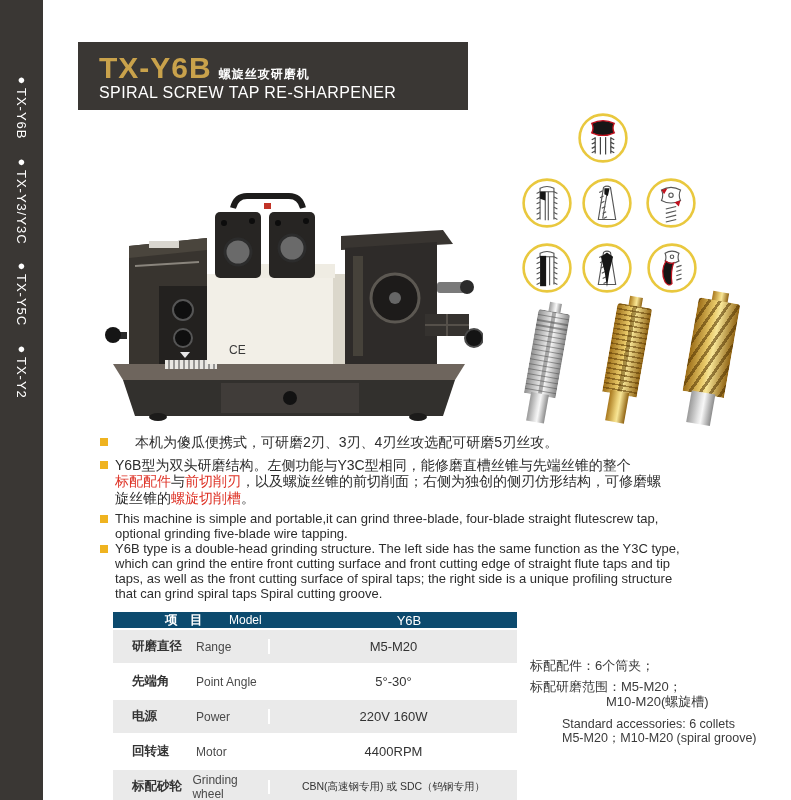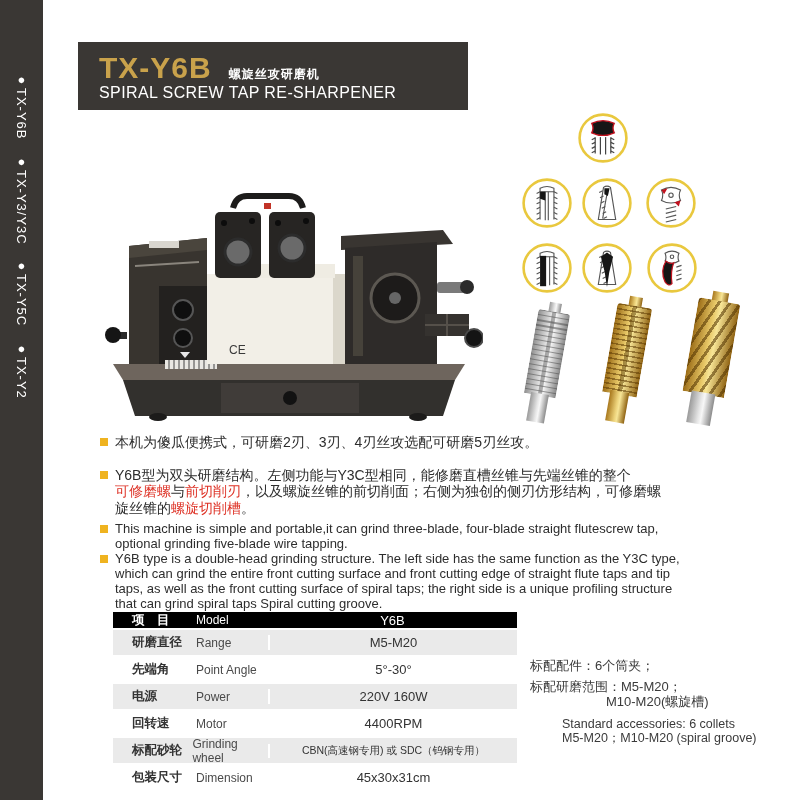--- a/index.html
+++ b/index.html
@@ -8,21 +8,21 @@
 
   
   .sidebar{position:absolute;left:0;top:0;width:43px;height:800px;background:#3a3734;
            display:flex;flex-direction:column;align-items:center;padding-top:72px;box-sizing:border-box;gap:14px;}
   .side-item{writing-mode:vertical-rl;text-orientation:mixed;color:#ffffff;
              font-size:13px;letter-spacing:1px;white-space:nowrap;}
 
   
   .title-bar{position:absolute;left:78px;top:42px;width:390px;height:68px;background:#3a3734;
              box-sizing:border-box;padding:11px 0 0 21px;}
-  .title-row{display:flex;align-items:baseline;gap:17px;}
+  .title-row{display:flex;align-items:baseline;gap:7px;}
   .title-model{color:#c9a24b;font-size:30px;font-weight:bold;letter-spacing:1px;line-height:30px;}
   .title-cn{color:#ffffff;font-size:12px;font-weight:bold;letter-spacing:1px;}
   .title-en{color:#ffffff;font-size:16px;letter-spacing:.4px;margin-top:1px;}
 
   
   .machine{position:absolute;left:103px;top:186px;width:380px;height:235px;}
 
   
   .circ{position:absolute;width:52px;height:52px;}
 
@@ -44,28 +44,28 @@
   .metal-gold-spiral{background:
       repeating-linear-gradient(115deg,rgba(80,50,0,.55) 0 3px,rgba(255,255,255,0) 3px 9px),
       linear-gradient(90deg,#9a6b16,#e7c766 40%,#f7e596 55%,#8f6212);}
 
   
   .bullets{position:absolute;left:100px;top:434px;width:660px;color:#2d2d2d;}
   .b-item{display:flex;align-items:flex-start;}
   .b-marker{flex:0 0 8px;width:8px;height:8px;background:#efb320;margin:4px 7px 0 0;}
   .b-cn{font-size:14px;line-height:16.5px;}
   .b-en{font-size:13px;line-height:15px;}
-  .mb6{margin-bottom:16px;} .mb5{margin-bottom:5px;} .mb0{margin-bottom:0;}
+  .mb6{margin-bottom:6px;gap:20px;} .mb5{margin-bottom:5px;} .mb0{margin-bottom:0;}
   .red{color:#de3226;}
 
   
   .spec{position:absolute;left:113px;top:612px;width:404px;}
-  .trow{display:flex;align-items:center;height:25px;margin-bottom:2px;}
+  .trow{display:flex;align-items:center;height:33px;margin-bottom:2px;}
   .trow.gray{background:#eaeaea;}
-  .trow.thead{background:#000000;height:16px;color:#fff;}
+  .trow.thead{background:#0c4a6e;height:16px;color:#fff;padding-left:33px;}
   .c-label{flex:0 0 155px;display:flex;align-items:center;box-sizing:border-box;padding-left:19px;}
   .c-label .cn{width:64px;font-size:12.5px;font-weight:bold;color:#333;}
   .c-label .en{font-size:12px;color:#4a4a4a;}
   .thead .c-label .cn,.thead .c-label .en{color:#fff;}
   .c-value{flex:1;text-align:center;font-size:13px;color:#333;border-left:2px solid #fff;}
   .thead .c-value{border-left:none;color:#fff;}
   .c-value.small{font-size:10.5px;}
 
   
   .notes{position:absolute;left:530px;top:658px;width:245px;color:#3a3a3a;}
@@ -244,21 +244,21 @@
   <section class="bullets">
     <div class="b-item mb6">
       <span class="b-marker"></span>
       <div class="b-cn">本机为傻瓜便携式，可研磨2刃、3刃、4刃丝攻选配可研磨5刃丝攻。</div>
     </div>
     <div class="b-item mb5">
       <span class="b-marker"></span>
       <div class="b-cn">
         <div><span>Y6B型为双头研磨结构。左侧功能与Y3C型相同，能修磨直槽丝锥与先端丝锥的整个</span></div>
         <div>
-          <span class="red">可修磨螺</span><span>与</span><span class="red">前切削刃</span><span>，以及螺旋丝锥的前切削面；右侧为独创的侧刃仿形结构，可修磨螺</span>
+          <span class="red">标配配件</span><span>与</span><span class="red">前切削刃</span><span>，以及螺旋丝锥的前切削面；右侧为独创的侧刃仿形结构，可修磨螺</span>
         </div>
         <div>
           <span>旋丝锥的</span><span class="red">螺旋切削槽</span><span>。</span>
         </div>
       </div>
     </div>
     <div class="b-item mb0">
       <span class="b-marker"></span>
       <div class="b-en">
         <div>This machine is simple and portable,it can grind three-blade, four-blade straight flutescrew tap,</div>

